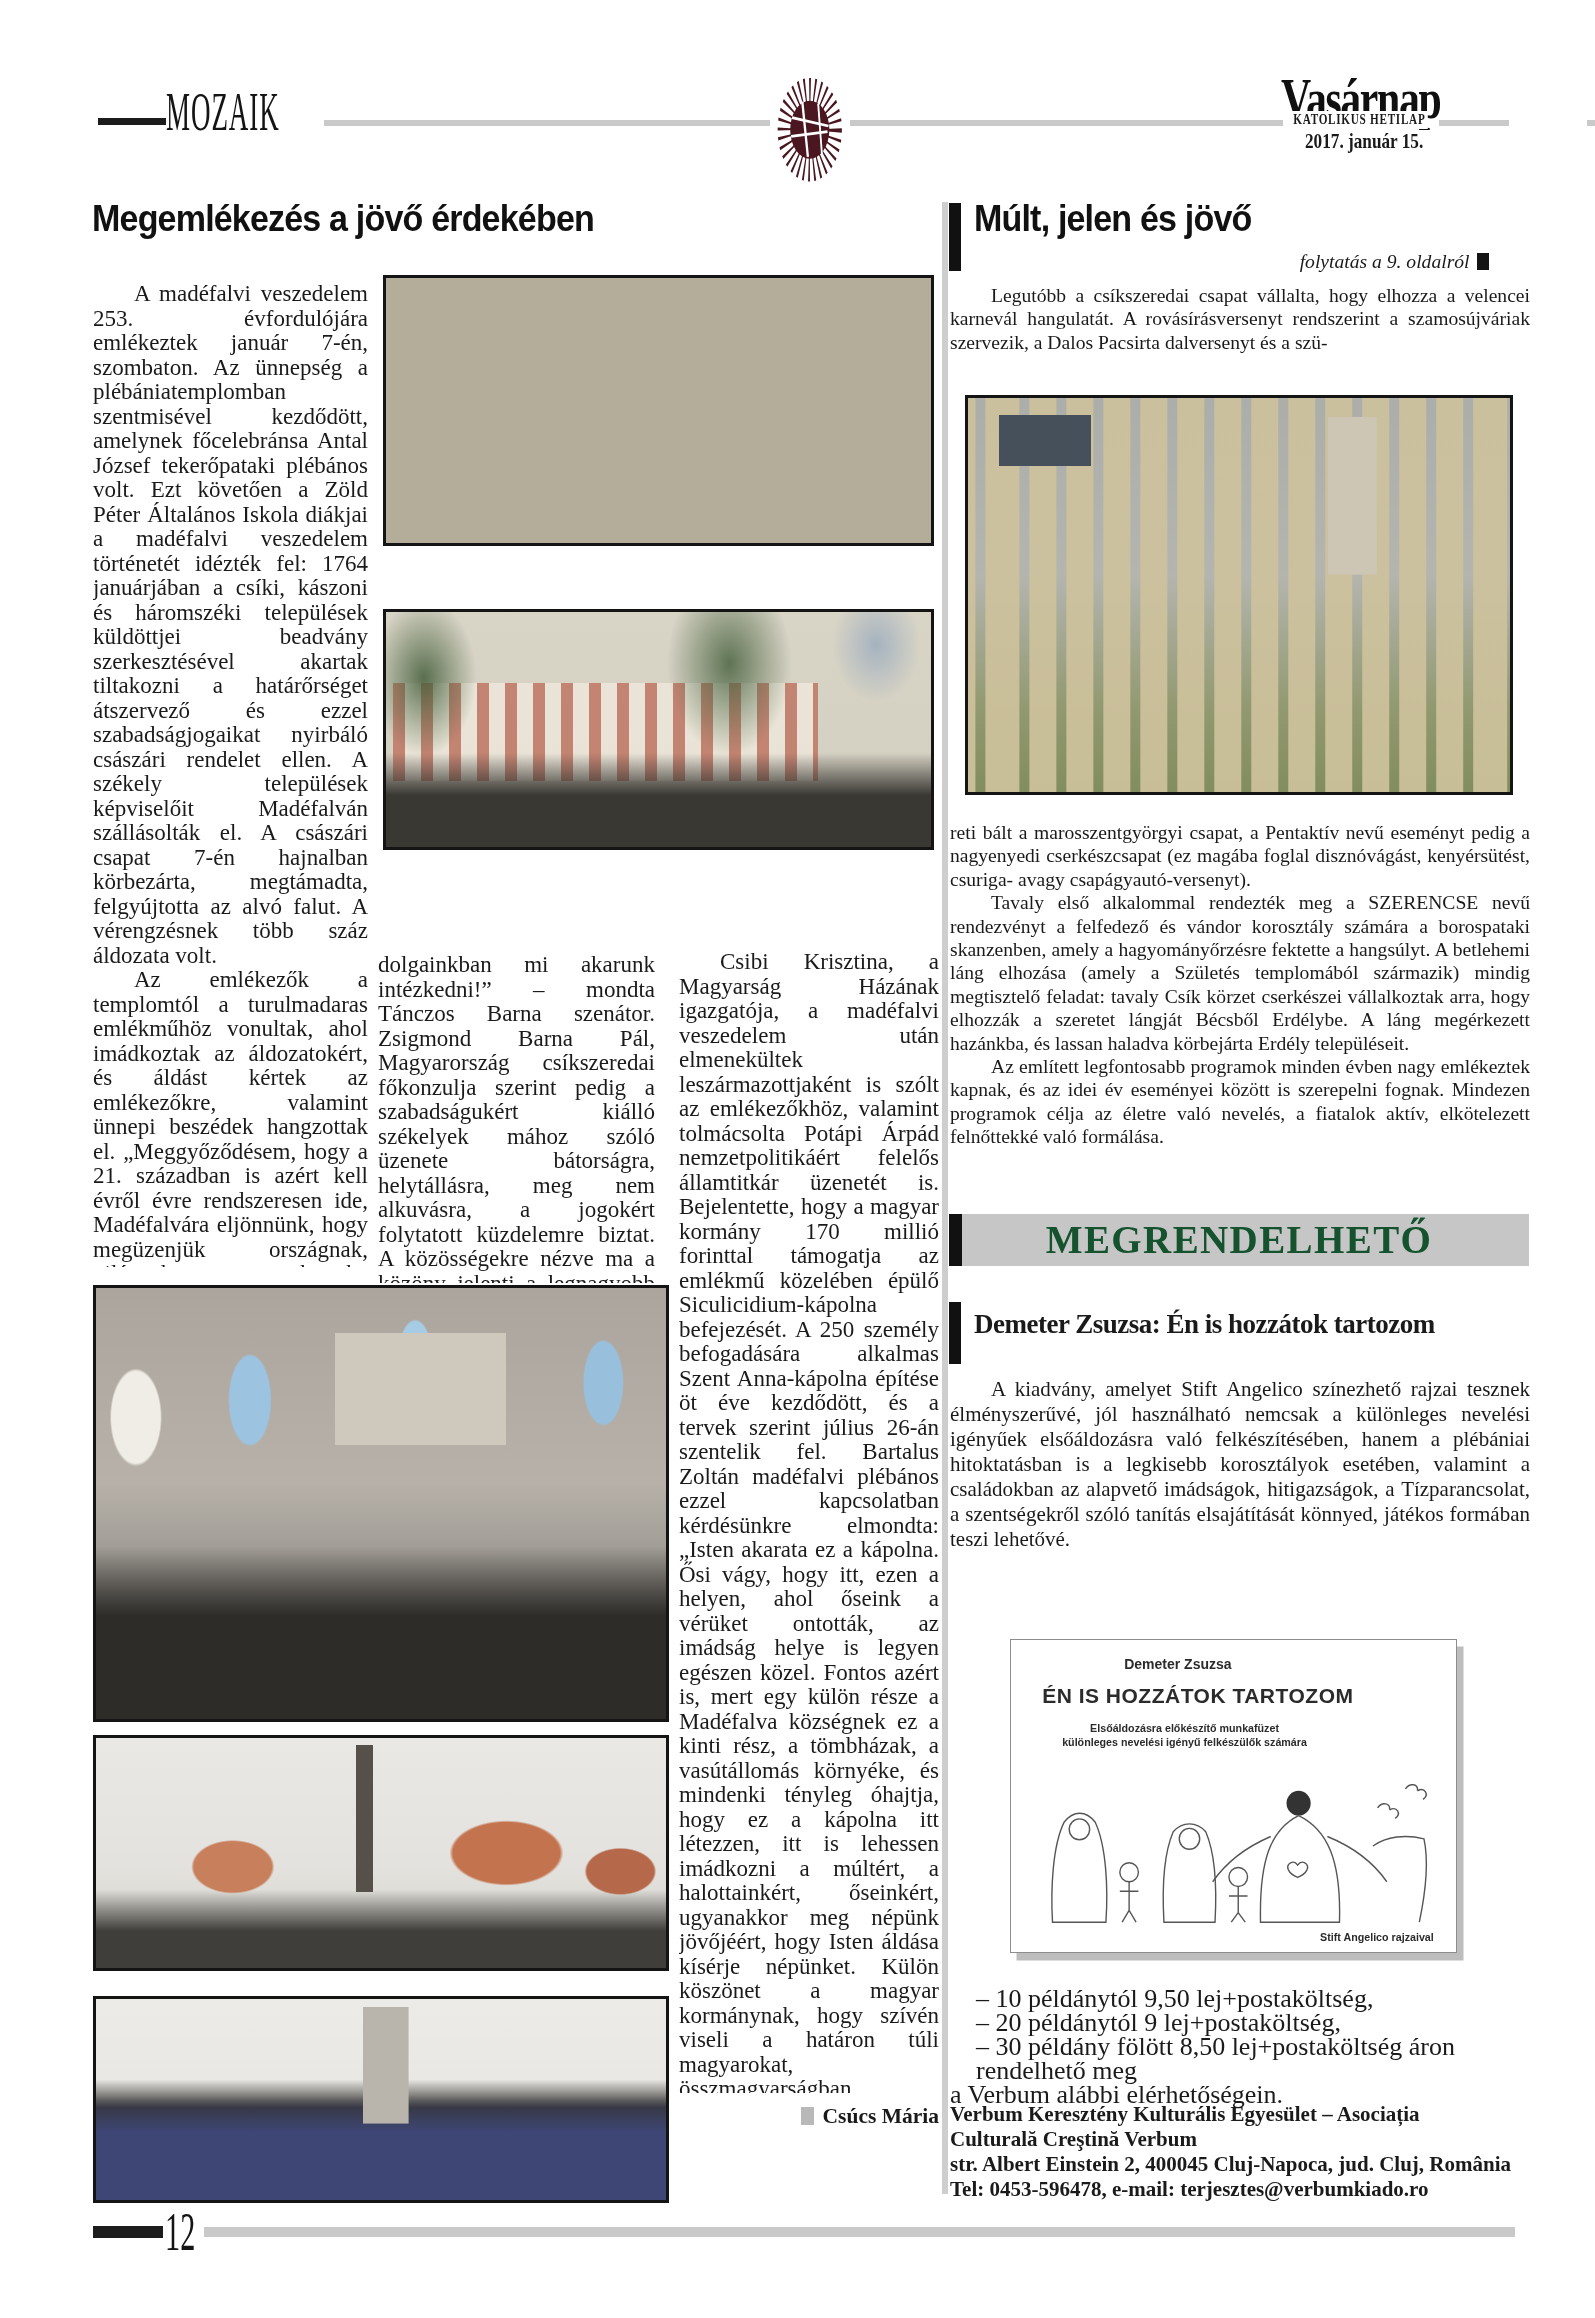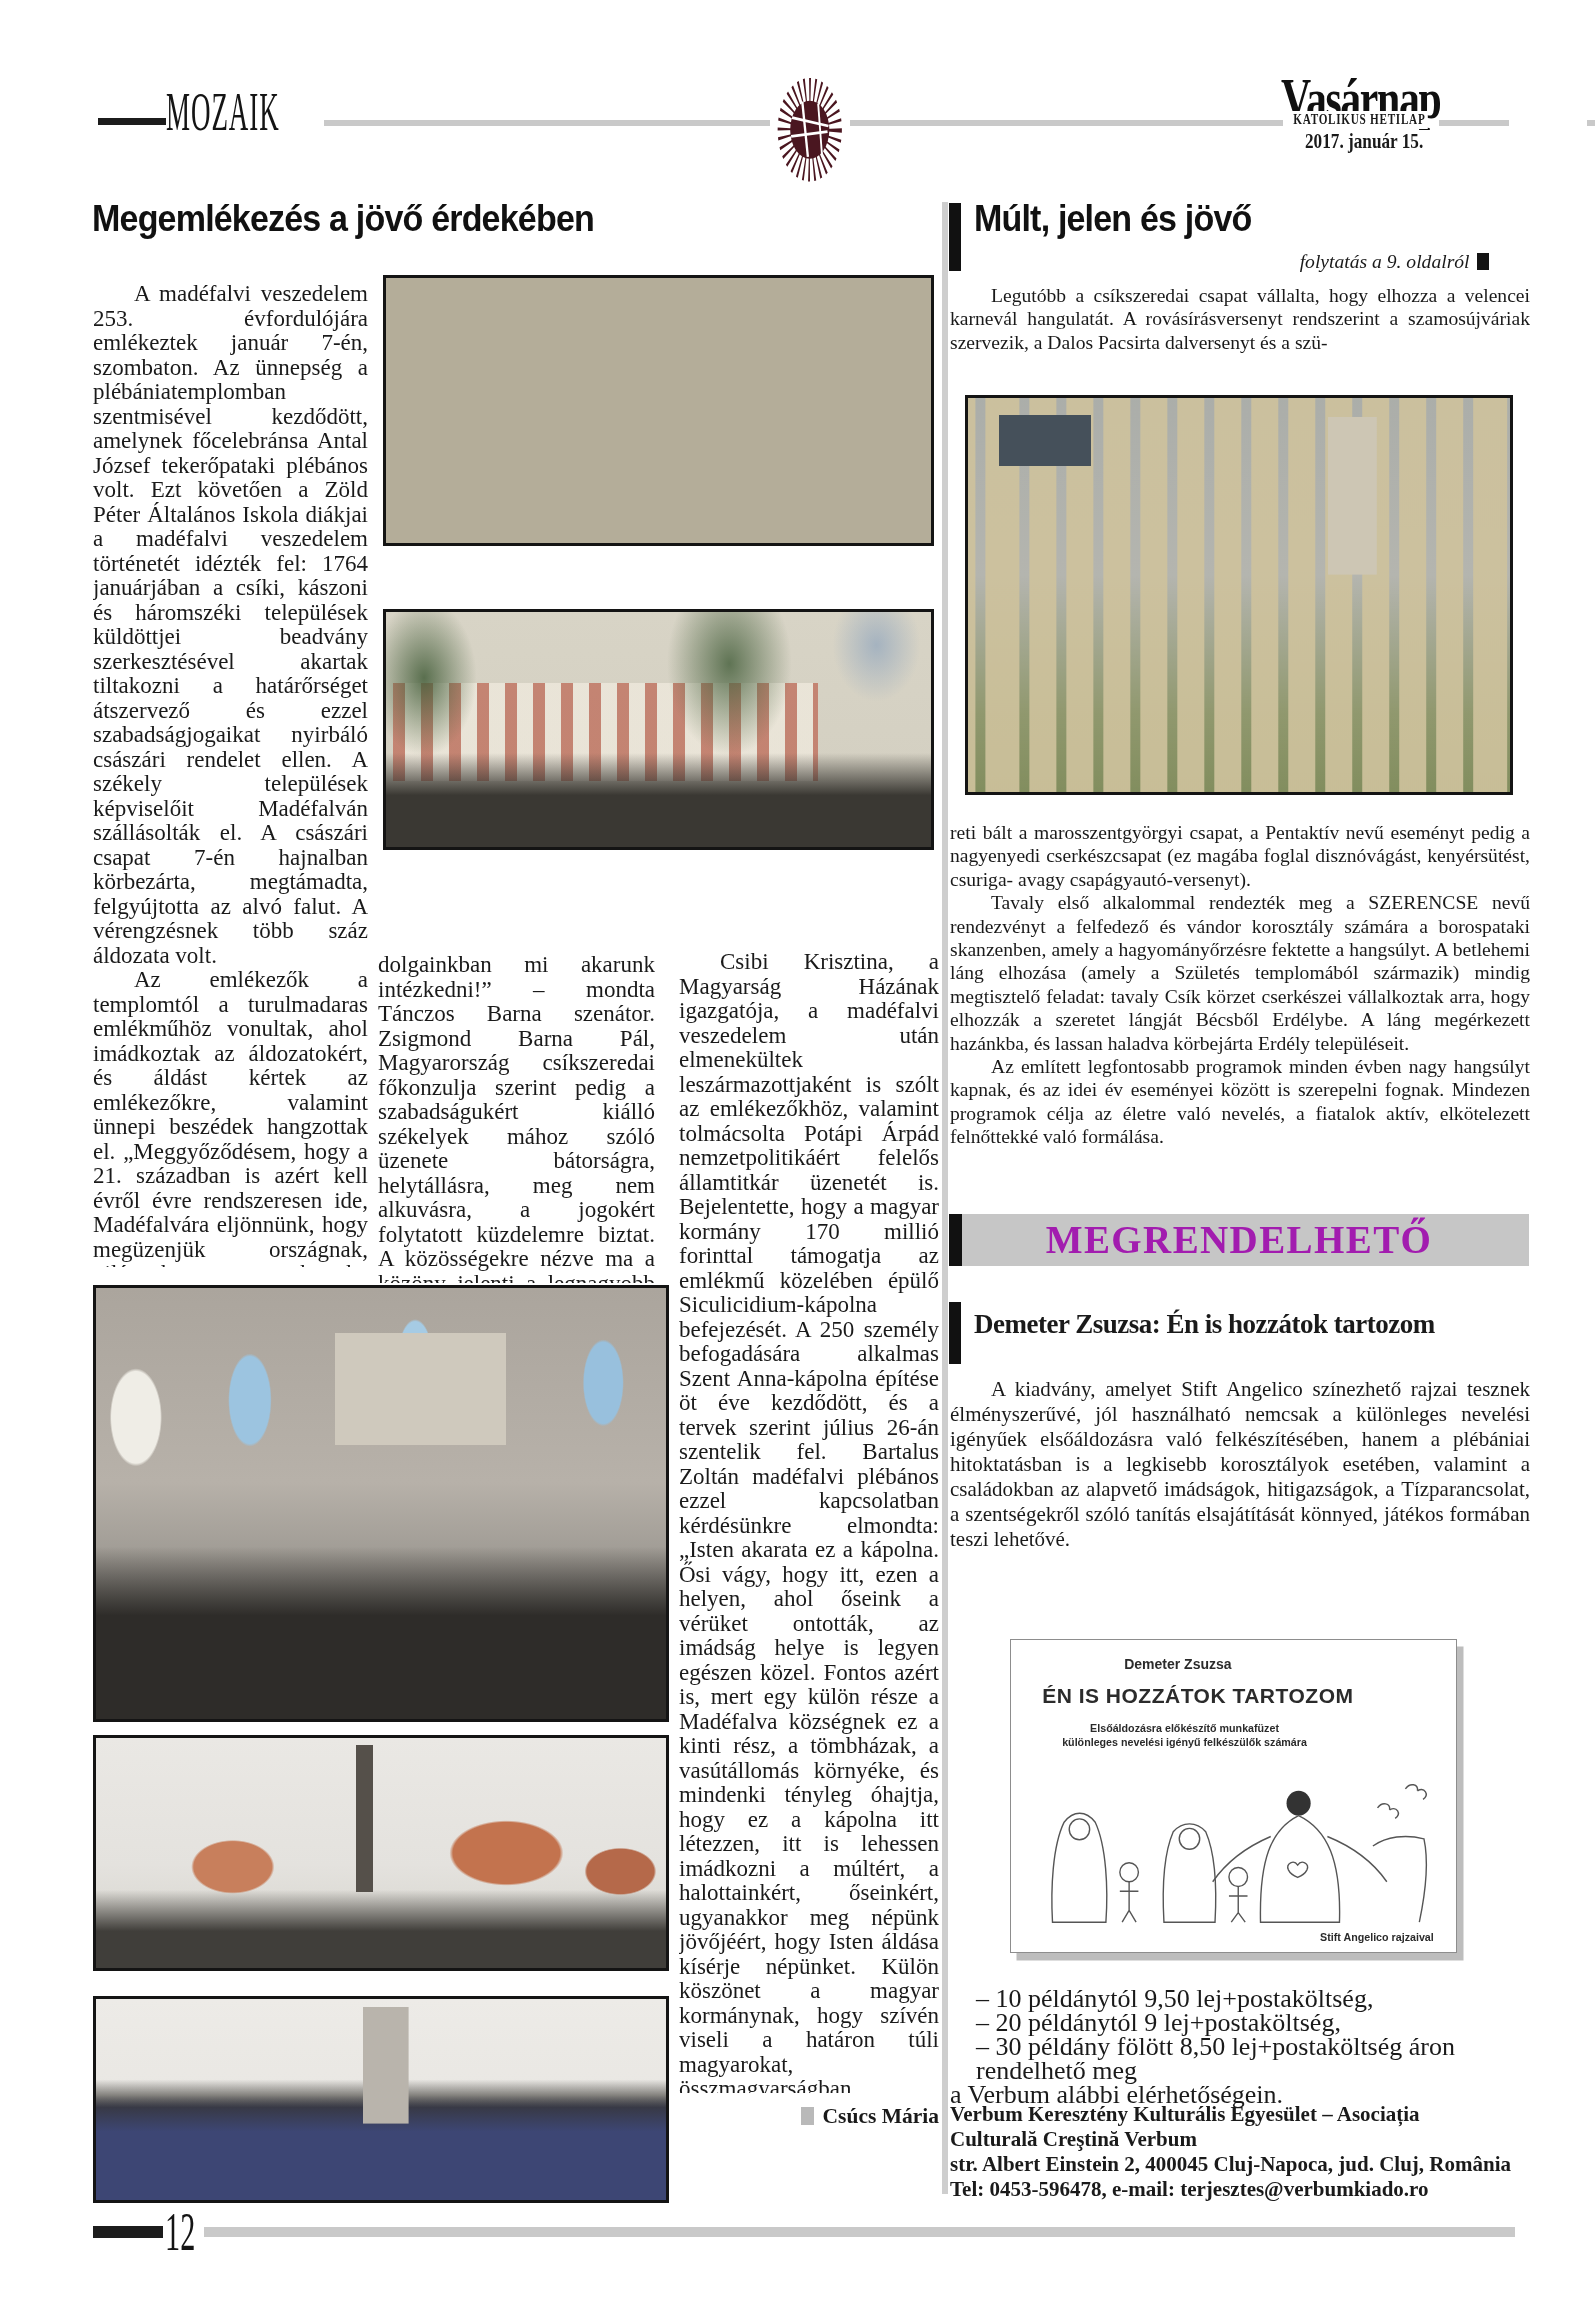--- a/index.html
+++ b/index.html
@@ -174,25 +174,25 @@
 
   <div class="abs col t-right" style="left:950px;top:284px;width:580px;height:79px;">
     <p class="ind">Legutóbb a csíkszeredai csapat vállalta, hogy elhozza a velencei karnevál hangulatát. A rovásírásversenyt rendszerint a szamosújváriak szervezik, a Dalos Pacsirta dalversenyt és a szü-</p>
   </div>
 
   <div class="abs photo photoscout" style="left:965px;top:395px;width:548px;height:400px;"></div>
 
   <div class="abs col t-right" style="left:950px;top:821px;width:580px;height:388px;">
     <p>reti bált a marosszentgyörgyi csapat, a Pentaktív nevű eseményt pedig a nagyenyedi cserkészcsapat (ez magába foglal disznóvágást, kenyérsütést, csuriga- avagy csapágyautó-versenyt).</p>
     <p class="ind">Tavaly első alkalommal rendezték meg a SZERENCSE nevű rendezvényt a felfedező és vándor korosztály számára a borospataki skanzenben, amely a hagyományőrzésre fektette a hangsúlyt. A betlehemi láng elhozása (amely a Születés templomából származik) mindig megtisztelő feladat: tavaly Csík körzet cserkészei vállalkoztak arra, hogy elhozzák a szeretet lángját Bécsből Erdélybe. A láng megérkezett hazánkba, és lassan haladva körbejárta Erdély településeit.</p>
-    <p class="ind">Az említett legfontosabb programok minden évben nagy hangsúlyt kapnak, és az idei év eseményei között is szerepelni fognak. Mindezen programok célja az életre való nevelés, a fiatalok aktív, elkötelezett felnőttekké való formálása.</p>
+    <p class="ind">Az említett legfontosabb programok minden évben nagy emlékeztek kapnak, és az idei év eseményei között is szerepelni fognak. Mindezen programok célja az életre való nevelés, a fiatalok aktív, elkötelezett felnőttekké való formálása.</p>
   </div>
 
   <div class="abs band" style="left:949px;top:1214px;width:580px;height:52px;text-align:center;">
-    <span class="bandtxt" style="line-height:52px;color:#a21caf;font-family:Liberation Serif, serif;">MEGRENDELHETŐ</span>
+    <span class="bandtxt" style="line-height:52px;color:#14532d;font-family:Liberation Serif, serif;">MEGRENDELHETŐ</span>
   </div>
   <div class="abs" style="left:949px;top:1214px;width:13px;height:52px;background:#111;"></div>
 
   <div class="abs" style="left:949px;top:1302px;width:12px;height:62px;background:#111;"></div>
   <div class="abs mhead" style="left:974px;top:1309px;">Demeter Zsuzsa: Én is hozzátok tartozom</div>
 
   <div class="abs col t-m" style="left:950px;top:1377px;width:580px;height:182px;">
     <p class="ind">A kiadvány, amelyet Stift Angelico színezhető rajzai tesznek élményszerűvé, jól használható nemcsak a különleges nevelési igényűek elsőáldozásra való felkészítésében, hanem a plébániai hitoktatásban is a legkisebb korosztályok esetében, valamint a családokban az alapvető imádságok, hitigazságok, a Tízparancsolat, a szentségekről szóló tanítás elsajátítását könnyed, játékos formában teszi lehetővé.</p>
   </div>
 

